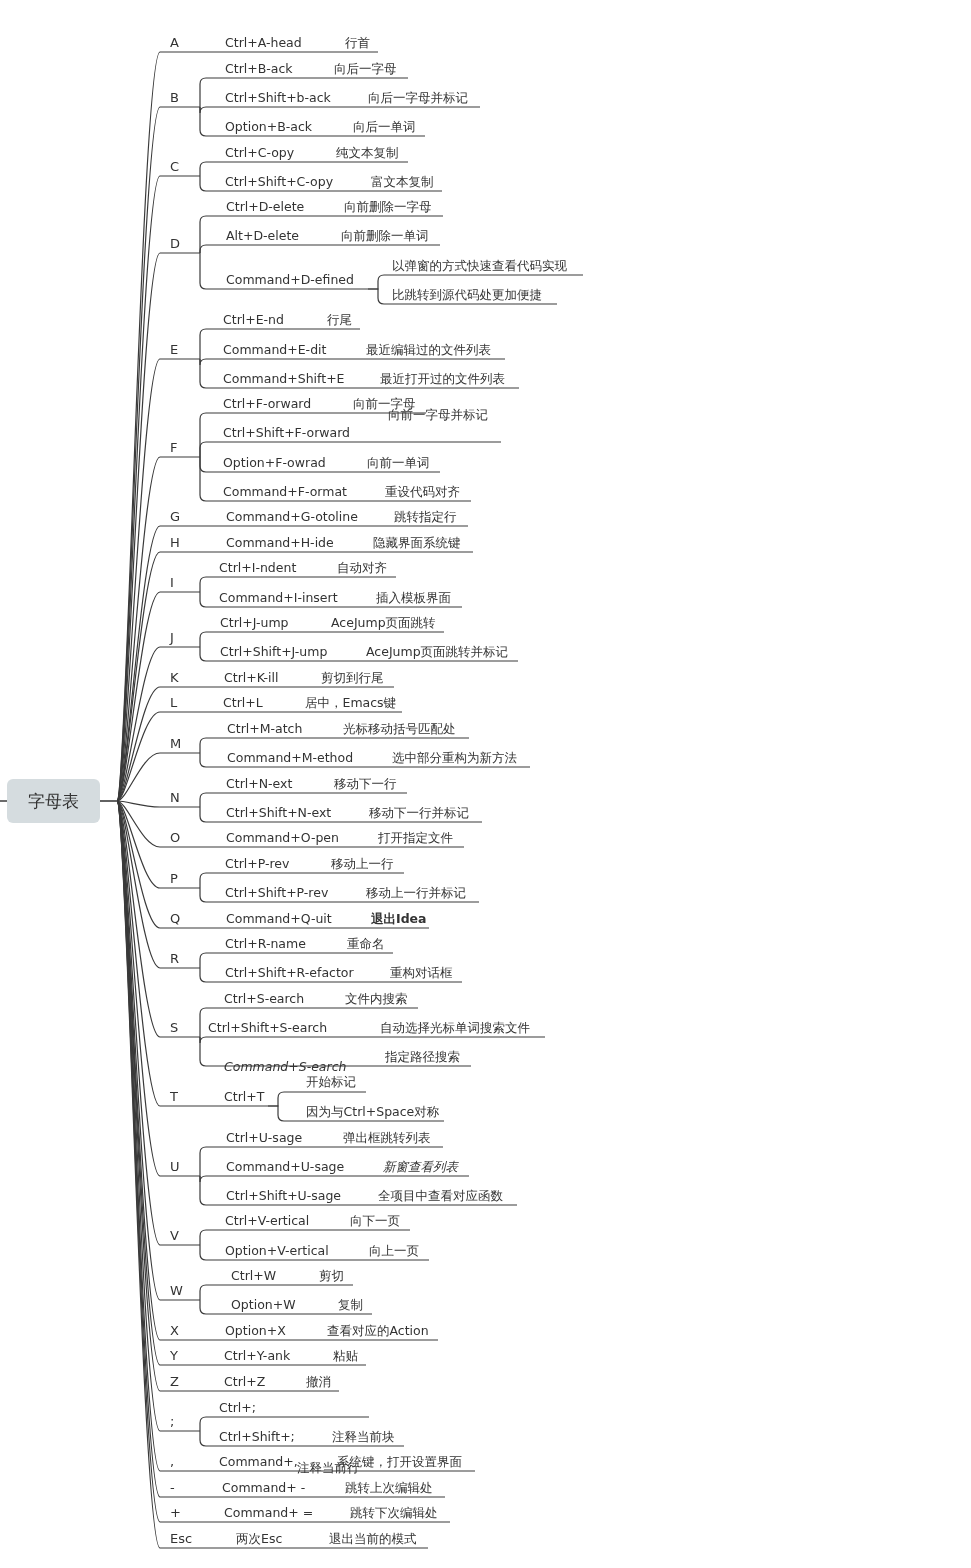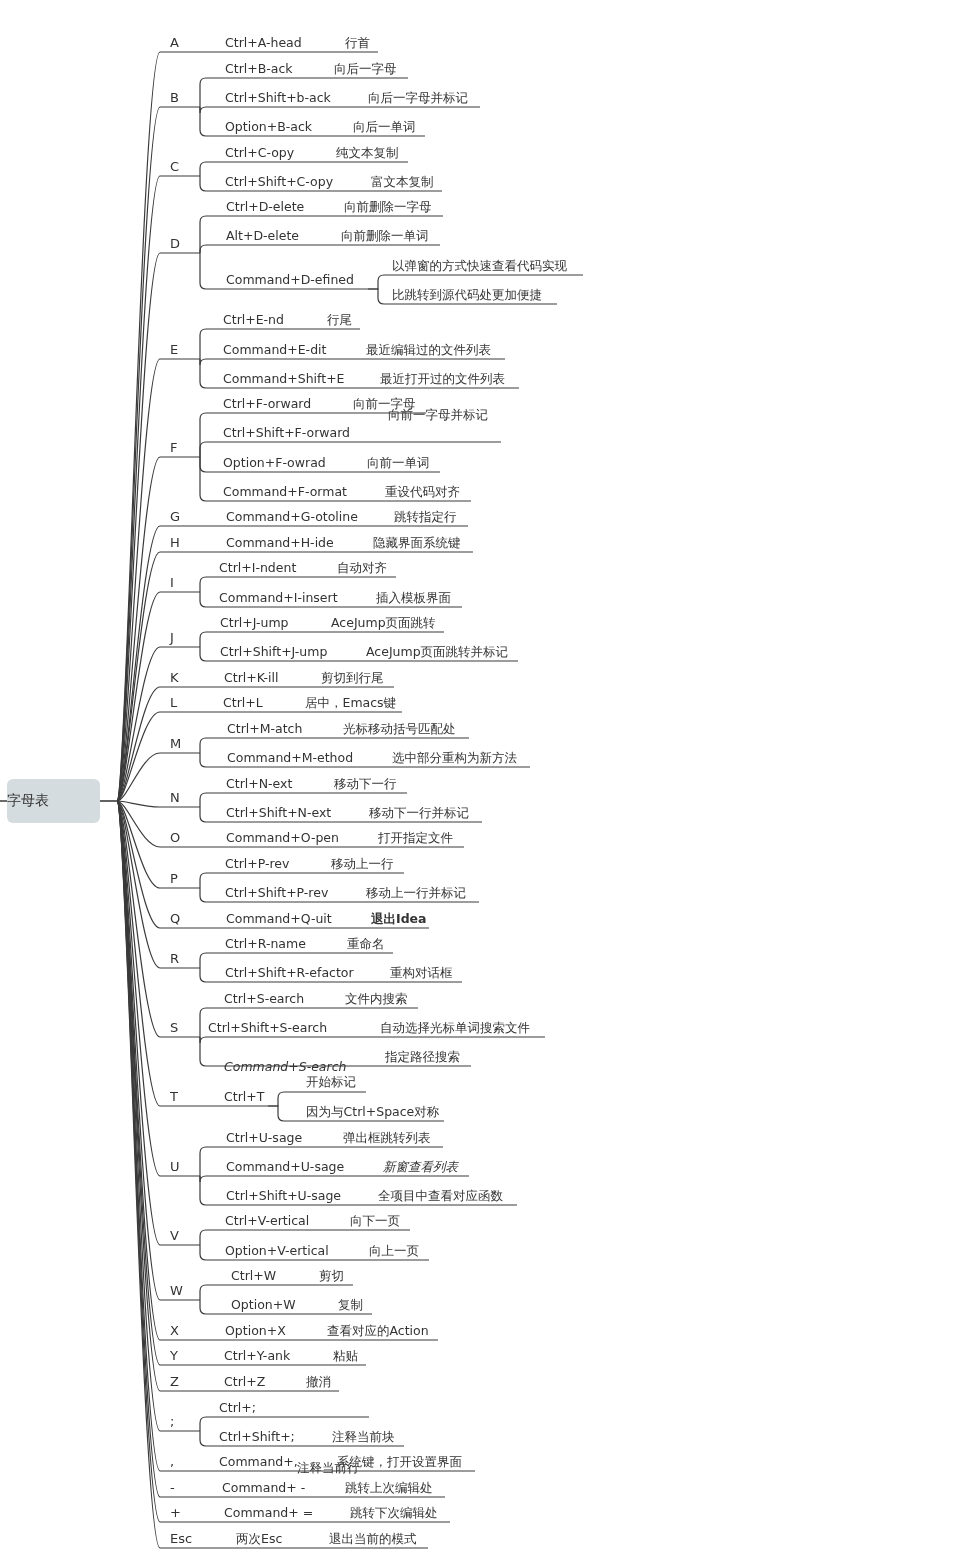--- a/index.html
+++ b/index.html
@@ -2,21 +2,21 @@
 <html><head>
 <meta charset="utf-8">
 <style>
   html, body { margin:0; padding:0; background:#ffffff; }
   body { width:971px; height:1568px; position:relative; overflow:hidden;
          font-family:"DejaVu Sans", "Liberation Sans", sans-serif; color:#333; }
   #canvas { position:absolute; left:0; top:0; width:971px; height:1568px; }
   #links { position:absolute; left:0; top:0; }
   .root { position:absolute; left:7px; top:779px; width:93px; height:44px;
           background:#d5dcdf; border-radius:6px; display:flex; align-items:center;
-          font-size:14px; color:#333; }
+          justify-content:center; font-size:17px; color:#333; }
   .t { position:absolute; font-size:12.5px; white-space:nowrap; color:#333; line-height:14px; }
   .letter { font-size:13px; }
 </style>
 </head>
 <body>
 
 <div id="canvas">
   <svg id="links" width="971" height="1568">
       <path d="M0 801 L100 801" fill="none" stroke="#3a3a3a" stroke-width="1.6"></path>
       <path d="M100 801 L117 801" fill="none" stroke="#3a3a3a" stroke-width="1.6"></path>

